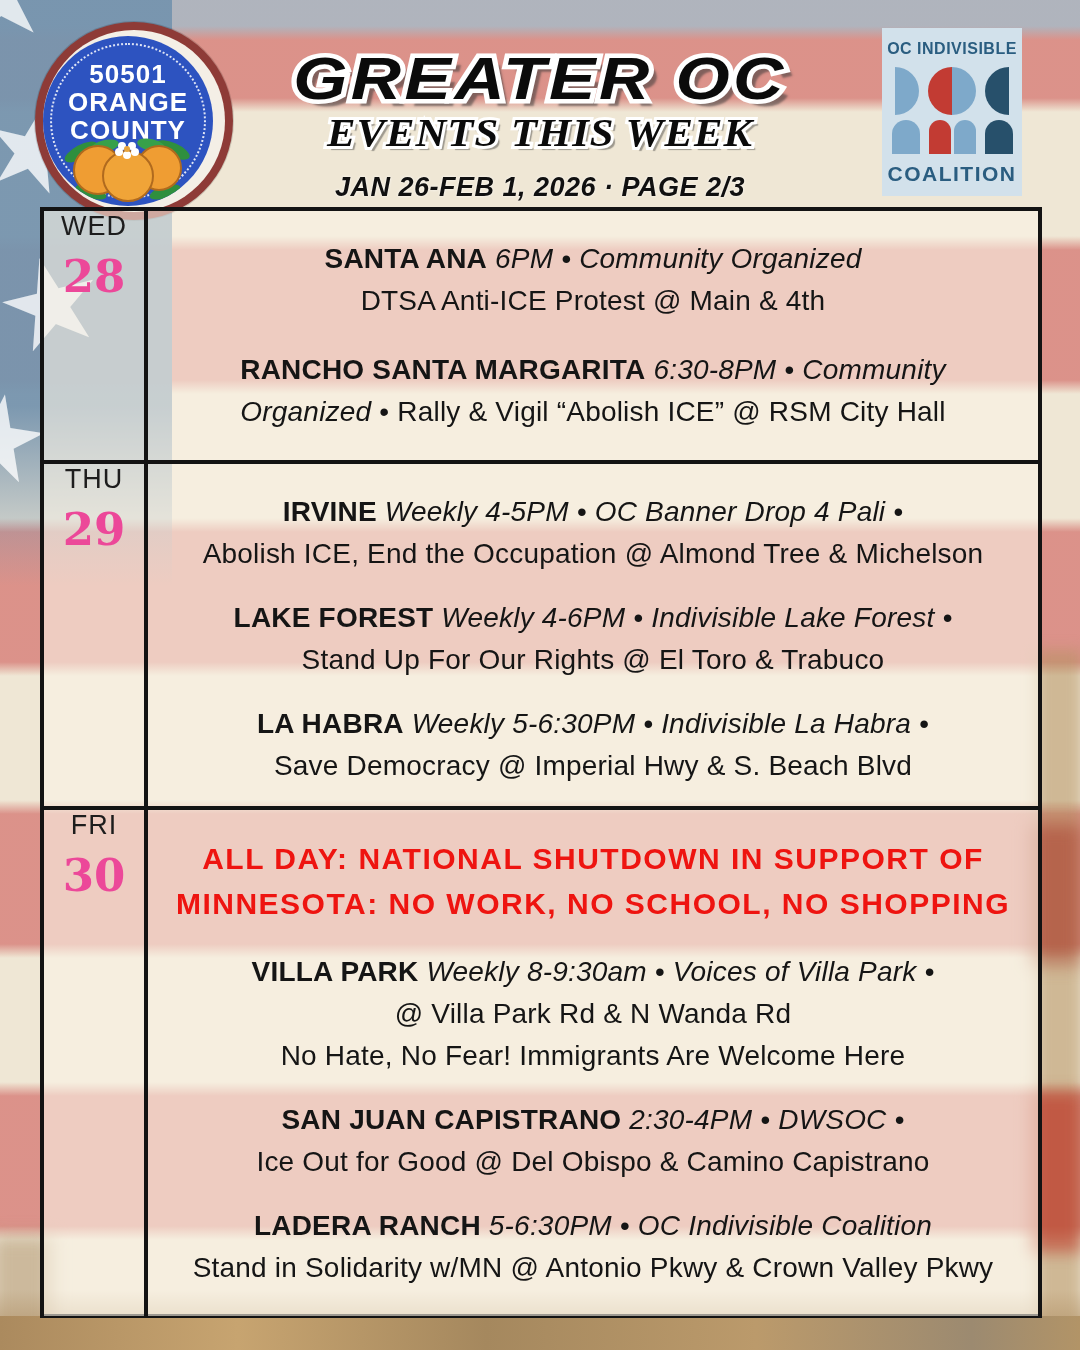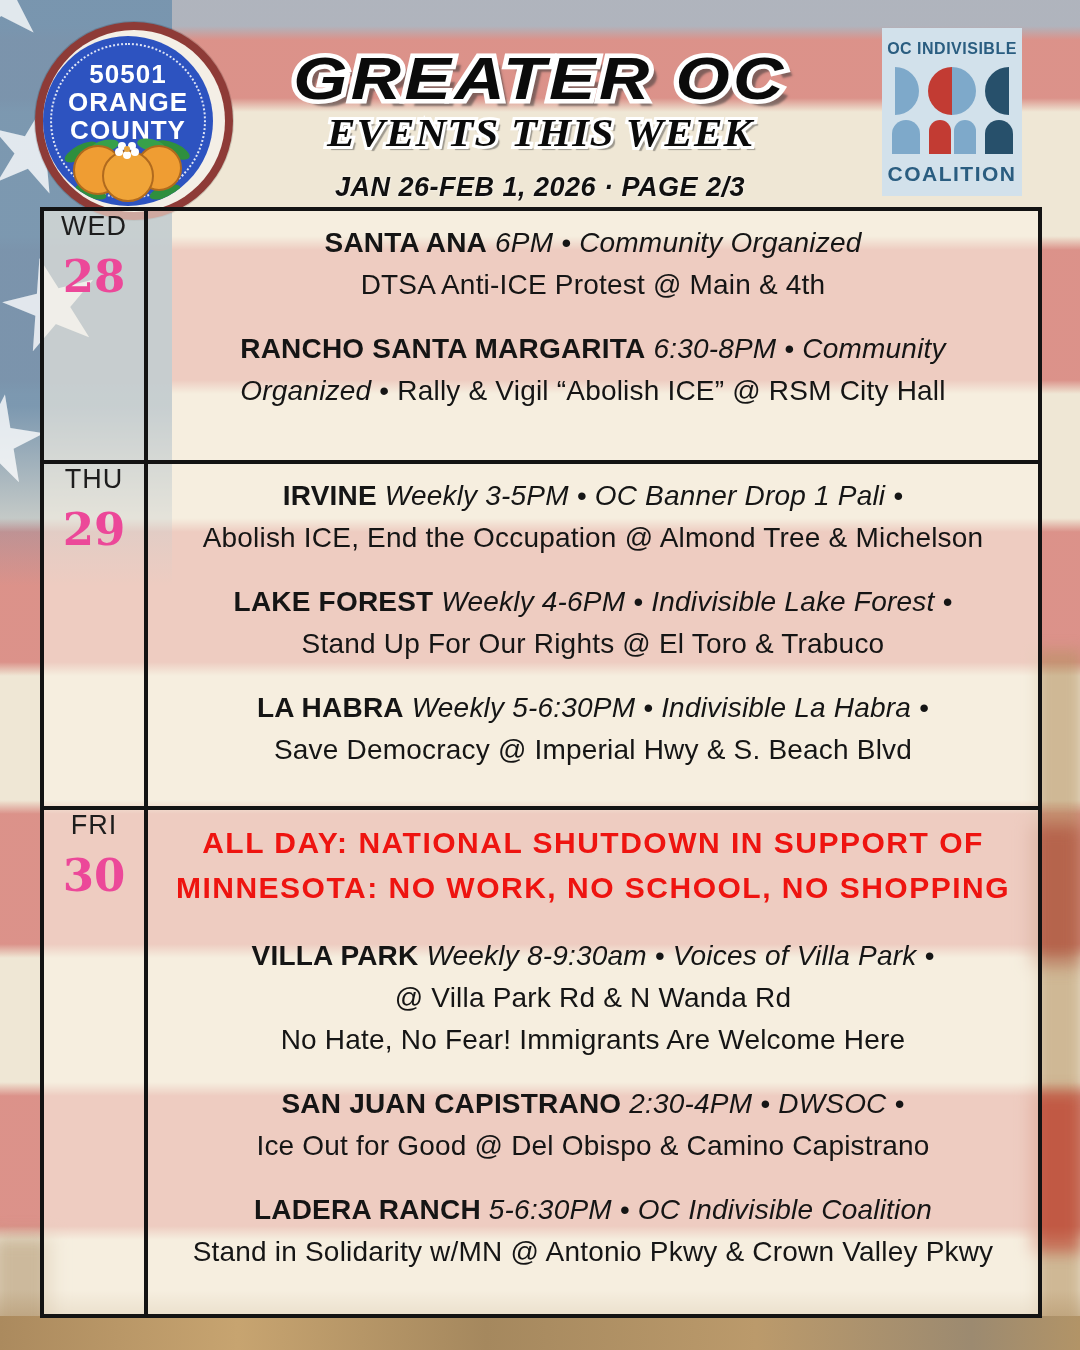--- a/index.html
+++ b/index.html
@@ -78,21 +78,21 @@
   .a-navy{width:28px;background:#27506b;}
   .lrow .pair{display:flex;gap:3px;align-items:flex-end;}
 
   
   .etable{position:absolute;left:40px;top:207px;width:1002px;height:1111px;
     border:4px solid #131313;box-sizing:border-box;
     display:grid;grid-template-columns:104px 1fr;grid-template-rows:249px 346px 1fr;}
   .day-cell{border-right:4px solid #131313;background:rgba(250,244,230,0.60);
     display:flex;flex-direction:column;align-items:center;gap:8px;}
   .content-cell{background:rgba(250,244,230,0.60);
-    display:flex;flex-direction:column;justify-content:flex-start;padding:0 14px;}
+    display:flex;flex-direction:column;justify-content:space-between;padding:16px 14px;}
   .row2{border-top:4px solid #131313;}
   .day-label{font-size:27px;color:#1d1d1d;letter-spacing:1px;}
   .day-num{font-family:"DejaVu Serif",serif;font-weight:bold;font-size:45px;color:#ec4899;}
   .event{margin:11px 0;font-size:28px;line-height:42px;color:#151515;text-align:center;letter-spacing:0.2px;}
   .event .seg-b{font-weight:bold;}
   .event .seg-i{font-style:italic;}
   .event.alert{color:#ee1410;font-weight:bold;font-size:30px;line-height:45px;letter-spacing:1.5px;margin:10px 0 14px;}
 </style>
 </head>
 <body>
@@ -191,21 +191,21 @@
           <div class="line"><span class="seg-b">RANCHO SANTA MARGARITA</span><span class="seg-i"> 6:30-8PM • Community</span></div>
           <div class="line"><span class="seg-i">Organized</span><span class="seg-r"> • Rally &amp; Vigil “Abolish ICE” @ RSM City Hall</span></div>
         </div>
       </div>
       <div class="day-cell row2">
         <div class="day-label">THU</div>
         <div class="day-num">29</div>
       </div>
       <div class="content-cell row2">
         <div class="event">
-          <div class="line"><span class="seg-b">IRVINE</span><span class="seg-i"> Weekly 3-5PM • OC Banner Drop 1 Pali •</span></div>
+          <div class="line"><span class="seg-b">IRVINE</span><span class="seg-i"> Weekly 4-5PM • OC Banner Drop 4 Pali •</span></div>
           <div class="line"><span class="seg-r">Abolish ICE, End the Occupation @ Almond Tree &amp; Michelson</span></div>
         </div>
         <div class="event">
           <div class="line"><span class="seg-b">LAKE FOREST</span><span class="seg-i"> Weekly 4-6PM • Indivisible Lake Forest •</span></div>
           <div class="line"><span class="seg-r">Stand Up For Our Rights @ El Toro &amp; Trabuco</span></div>
         </div>
         <div class="event">
           <div class="line"><span class="seg-b">LA HABRA</span><span class="seg-i"> Weekly 5-6:30PM • Indivisible La Habra •</span></div>
           <div class="line"><span class="seg-r">Save Democracy @ Imperial Hwy &amp; S. Beach Blvd</span></div>
         </div>

